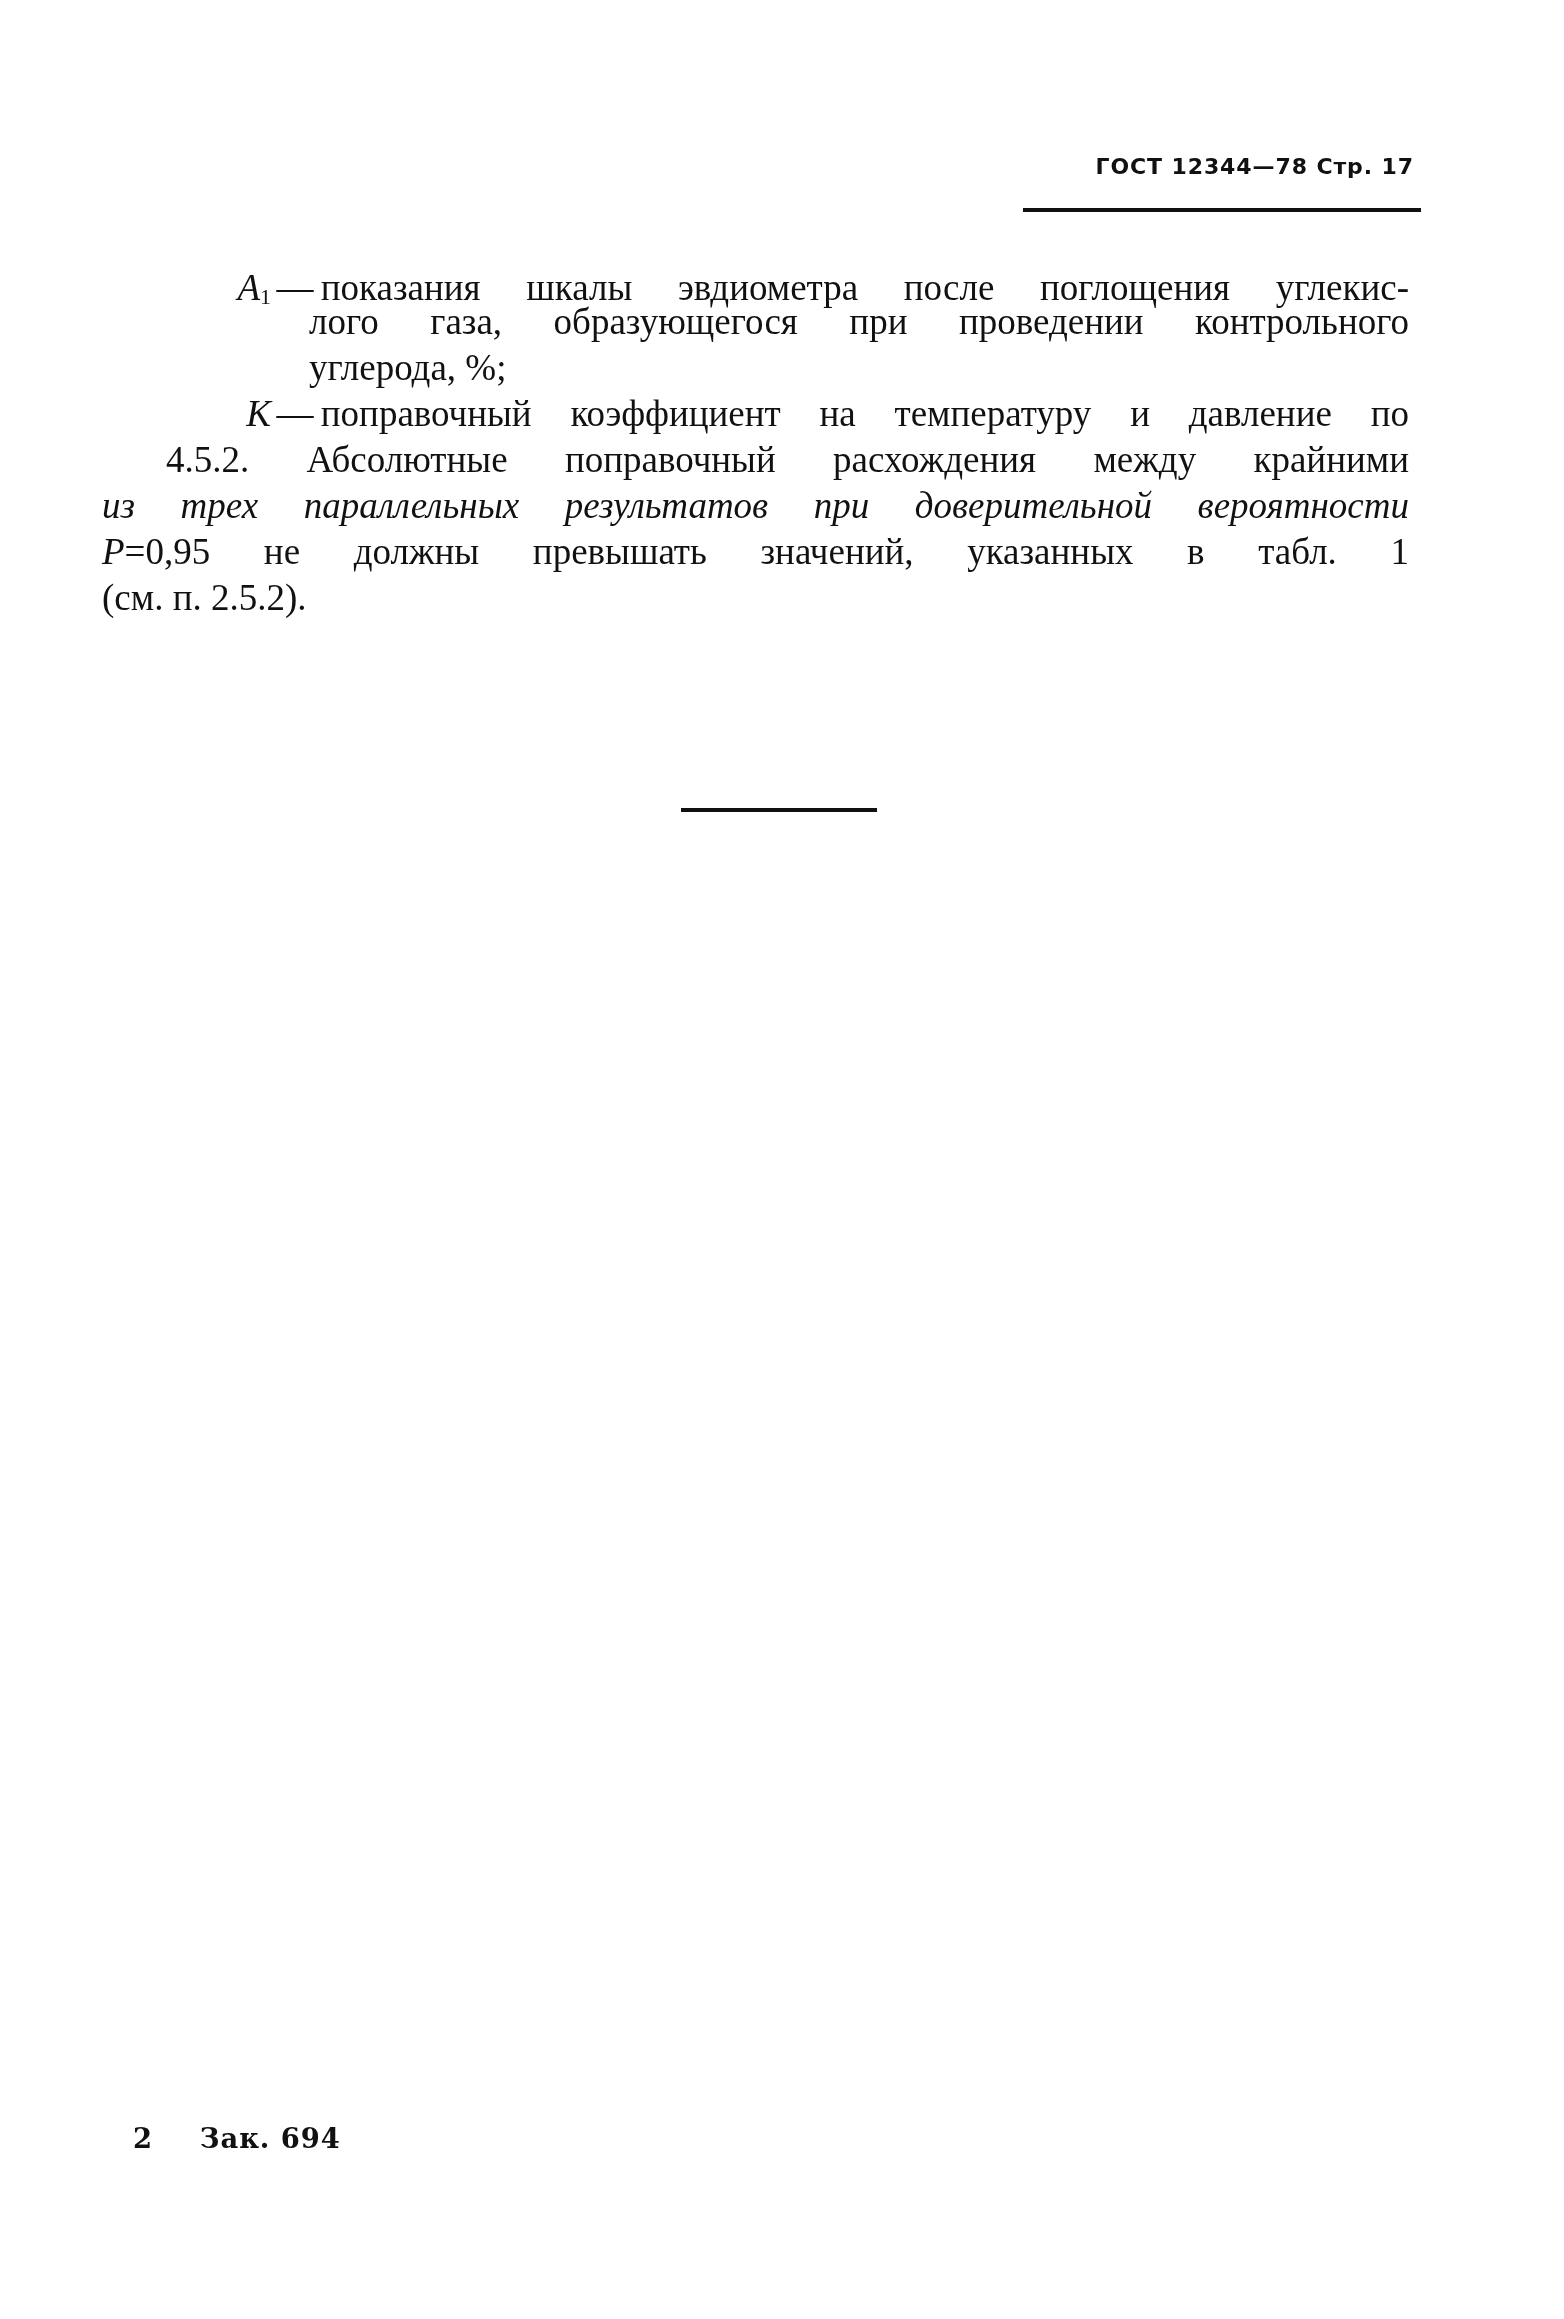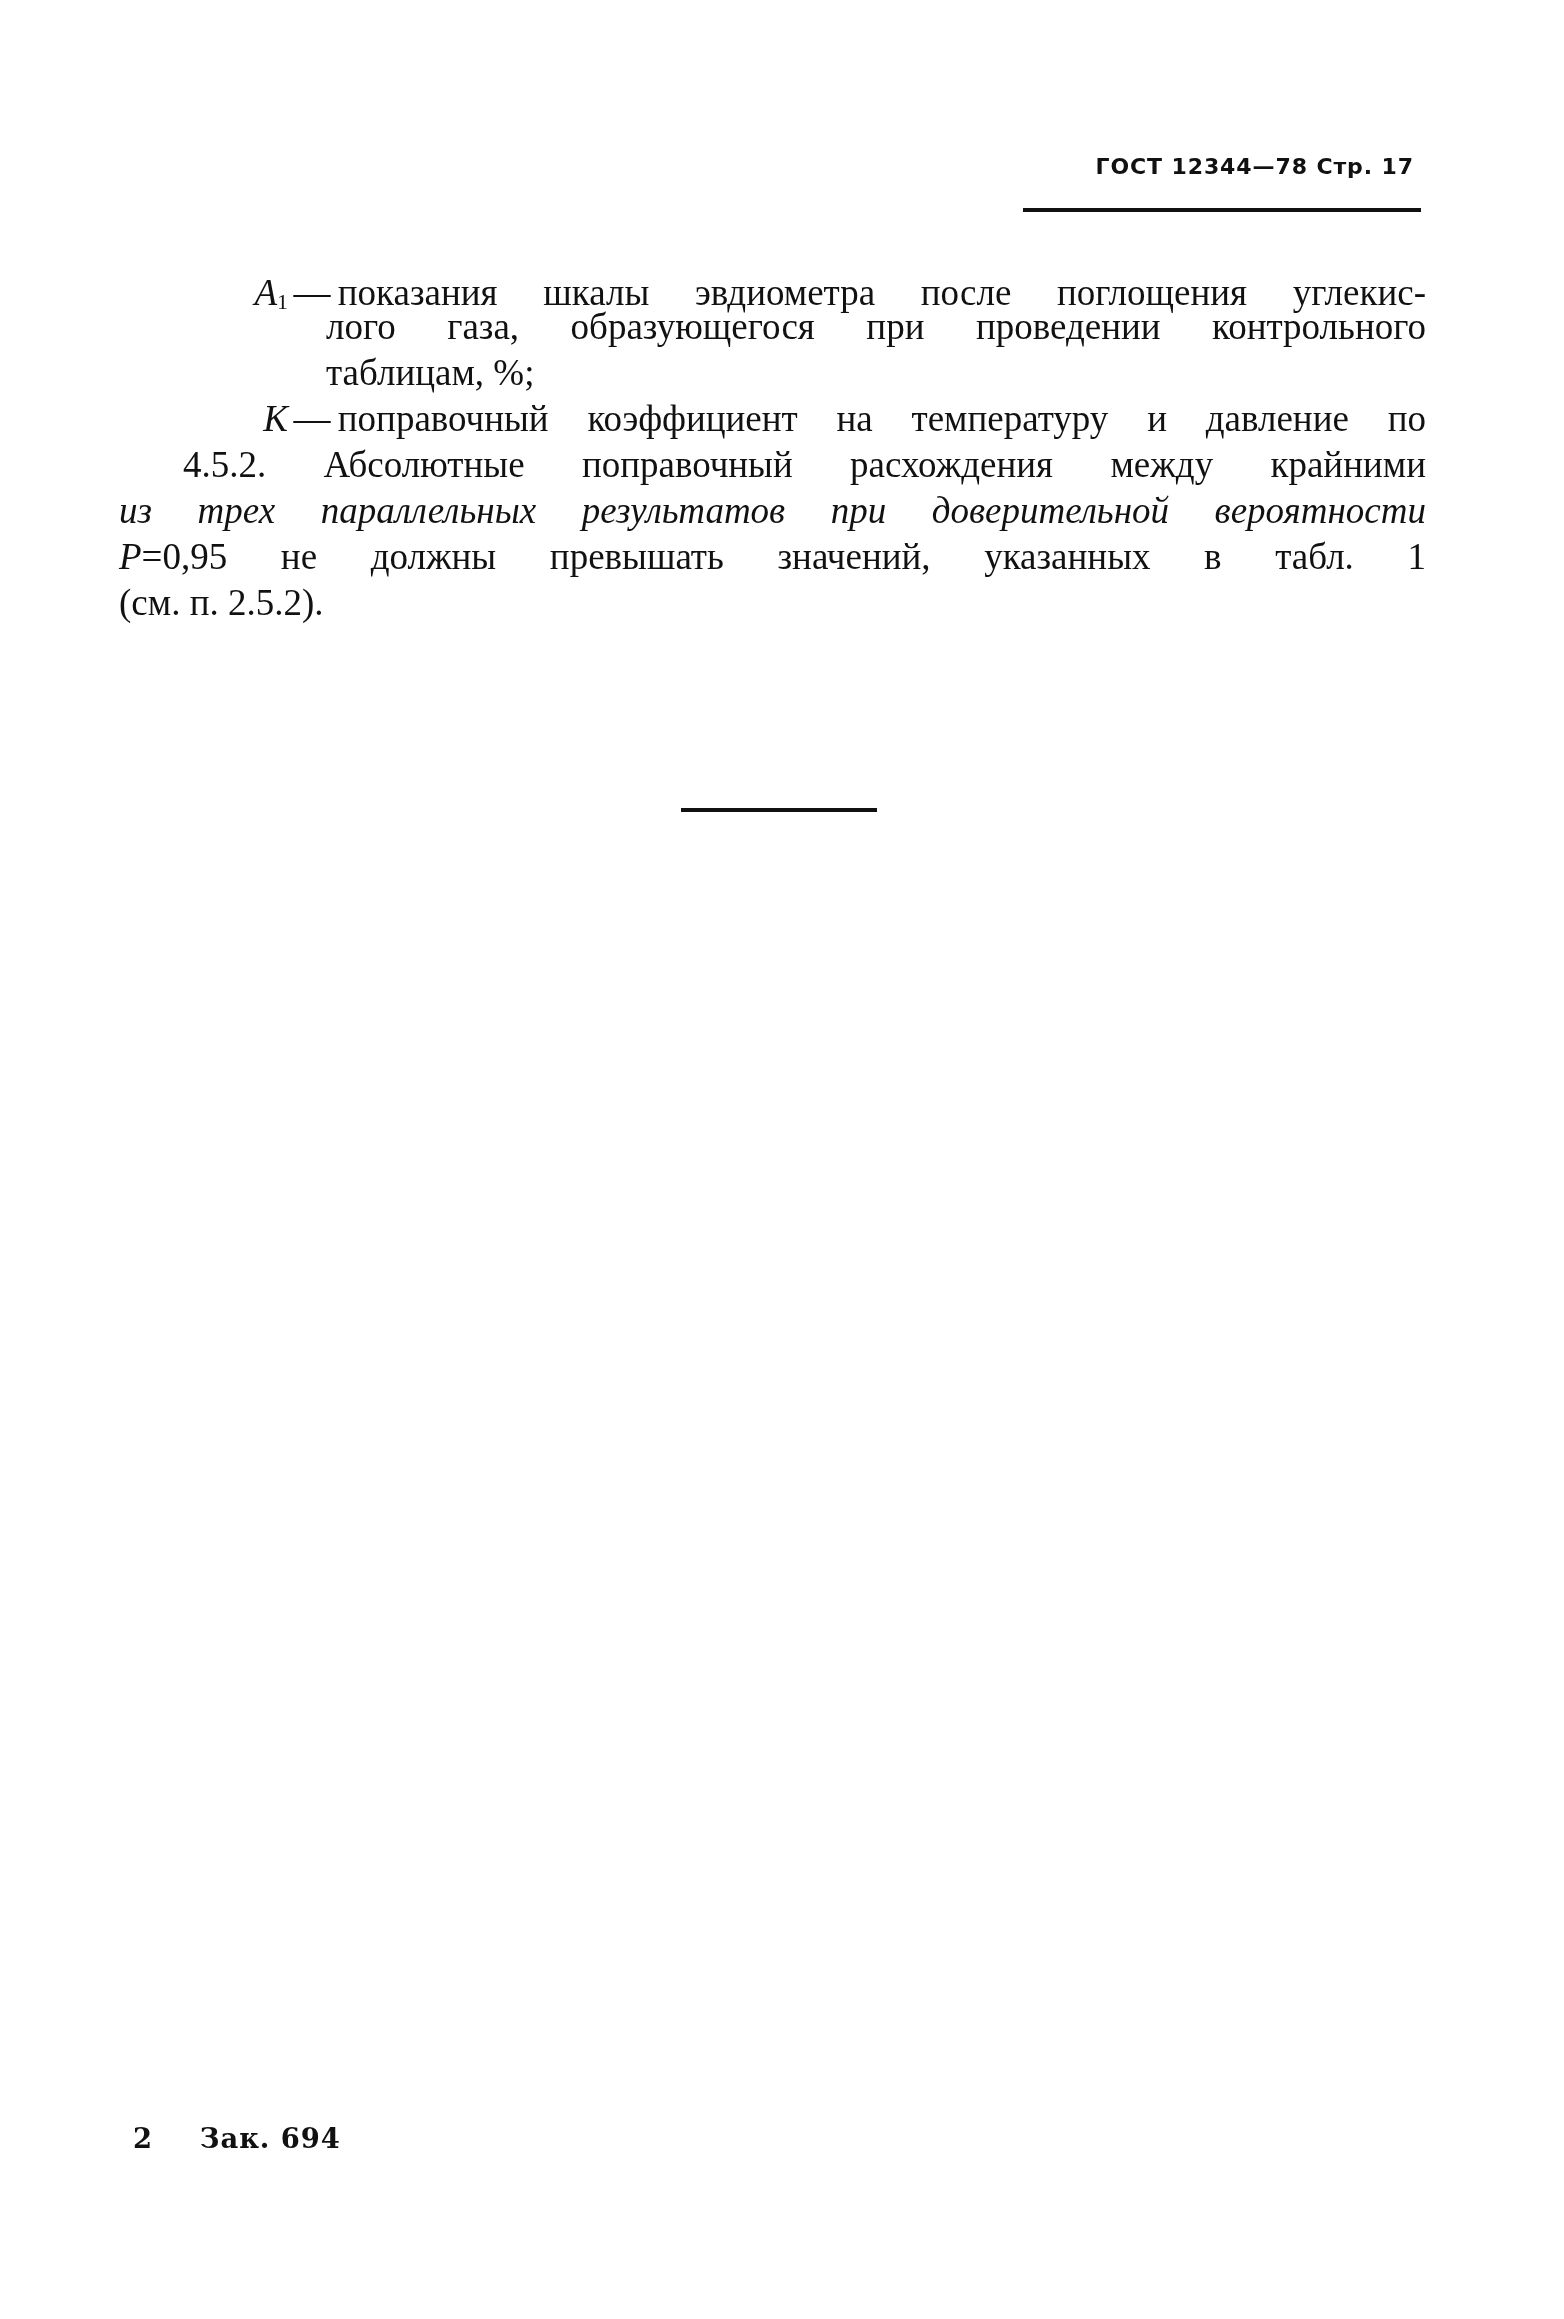--- a/index.html
+++ b/index.html
@@ -34,25 +34,25 @@
     .header-rule {
       position: absolute;
       left: 1023px;
       top: 208px;
       width: 398px;
       height: 3.7px;
       background: #111111;
     }
     .body-text {
       position: absolute;
-      left: 119px;
+      left: 102px;
       top: 254px;
       width: 1307px;
       font-size: 37px;
-      line-height: 54px;
+      line-height: 44px;
     }
     .line {
       white-space: nowrap;
       display: flex;
       justify-content: space-between;
       height: 46px;
     }
     .line.left { justify-content: flex-start; }
     .def-term {
       display: inline-block;
@@ -121,21 +121,21 @@
   <div>
     <div class="line def-first">
       <span class="def-term"><span>A</span><sub>1</sub></span>
       <span class="dash">—</span>
       <span class="def-body" style="display:block;text-align:justify;text-align-last:justify;margin-top:12px;">показания шкалы эвдиометра после поглощения углекис-</span>
     </div>
     <div class="line" style="padding-left:207px;display:block;text-align:justify;text-align-last:justify;">
       <span>лого газа, образующегося при проведении контрольного</span>
     </div>
     <div class="line left" style="padding-left:207px;">
-      <span>таблицам, %;</span>
+      <span>углерода, %;</span>
     </div>
   </div>
 
   <div>
     <div class="line def-first">
       <span class="def-term"><span>K</span></span>
       <span class="dash">—</span>
       <span class="def-body" style="display:block;text-align:justify;text-align-last:justify;">поправочный коэффициент на температуру и давление по</span>
     </div>
   </div>

